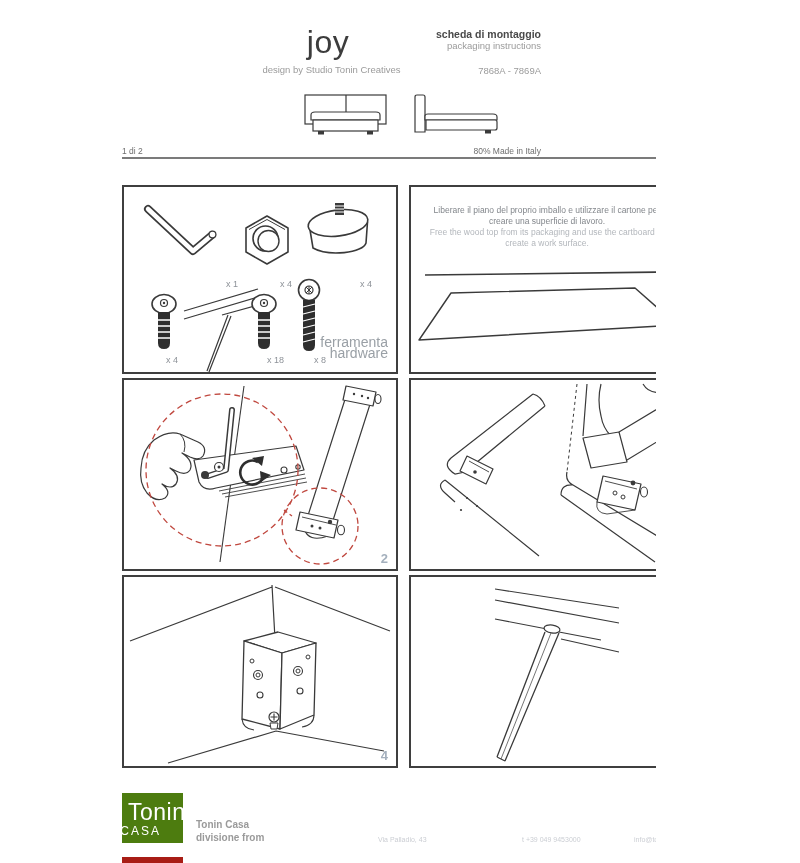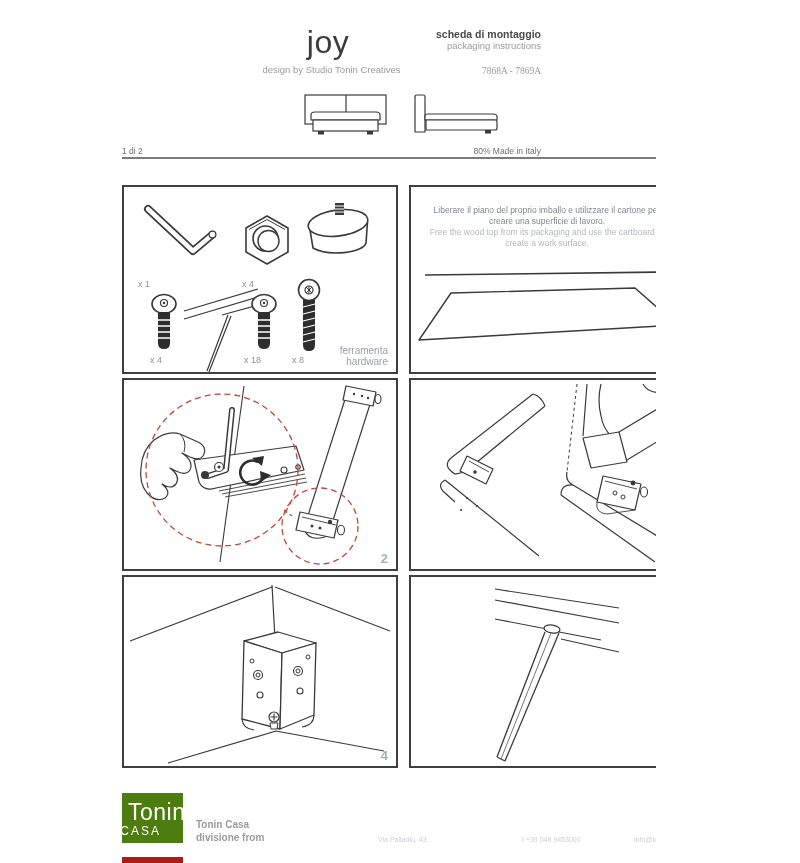--- a/index.html
+++ b/index.html
@@ -6,35 +6,35 @@
   .page{position:relative;width:656px;height:863px;background:#fff;overflow:hidden;
         font-family:"Liberation Sans",sans-serif;color:#3a3a3a;}
   
   .title{position:absolute;top:24px;left:0;right:0;text-align:center;
          font-size:32px;font-weight:400;letter-spacing:.5px;color:#3c3c3c;}
   .subtitle{position:absolute;top:64px;left:7px;right:0;text-align:center;
             font-size:9.5px;color:#9b9b9b;}
   .docblock{position:absolute;top:28px;right:115px;text-align:right;line-height:12px;}
   .doc-it{font-size:10.5px;font-weight:bold;color:#4a4a4a;}
   .doc-en{font-size:9.5px;color:#9b9b9b;}
-  .codes{font-size:9.5px;color:#9b9b9b;margin-top:13px;font-family:Liberation Serif, serif;}
+  .codes{font-size:9.5px;color:#9b9b9b;margin-top:13px;}
   .bed{position:absolute;}
   
   .meta-left{position:absolute;left:122px;top:146px;font-size:8.5px;color:#6f6f6f;}
   .meta-right{position:absolute;right:115px;top:146px;font-size:8.5px;color:#6f6f6f;}
   .rule{position:absolute;left:122px;top:157px;width:563px;border-top:2px solid #7b7b7b;}
   
   .panel{position:absolute;width:276px;background:#fff;border:2px solid #3f3f3f;box-sizing:border-box;}
   .p-r1{top:185px;height:189px;}
   .p-r2{top:378px;height:193px;}
   .p-r3{top:575px;height:193px;}
   .p-cl{left:122px;} .p-cr{left:409px;}
   .stepnum{position:absolute;right:8px;bottom:3px;font-size:13px;font-weight:bold;color:#a4b0bd;}
-  .qty{position:absolute;font-size:9px;color:#8d9298;text-align:left;}
-  .hwlabel{position:absolute;right:8px;top:158px;text-align:right;font-size:10px;
+  .qty{position:absolute;font-size:9px;color:#8d9298;text-align:right;}
+  .hwlabel{position:absolute;right:8px;top:150px;text-align:right;font-size:14px;
            color:#9aa0a6;line-height:11px;}
   .instr{position:absolute;top:18px;left:14px;right:14px;text-align:center;line-height:11px;}
   .instr-it{font-size:8.5px;color:#82868b;}
   .instr-en{font-size:8.5px;color:#b3b7bc;}
   svg{position:absolute;overflow:visible;}
   
   .logo{position:absolute;left:122px;top:793px;width:61px;height:50px;background:#4d7c0f;}
   .logo-main{position:absolute;left:6px;top:6px;font-size:23px;color:#fff;letter-spacing:.5px;}
   .logo-sub{position:absolute;right:22px;bottom:5px;font-size:12px;color:#fff;letter-spacing:2px;}
   .company{position:absolute;left:196px;top:818px;font-size:10px;font-weight:bold;

